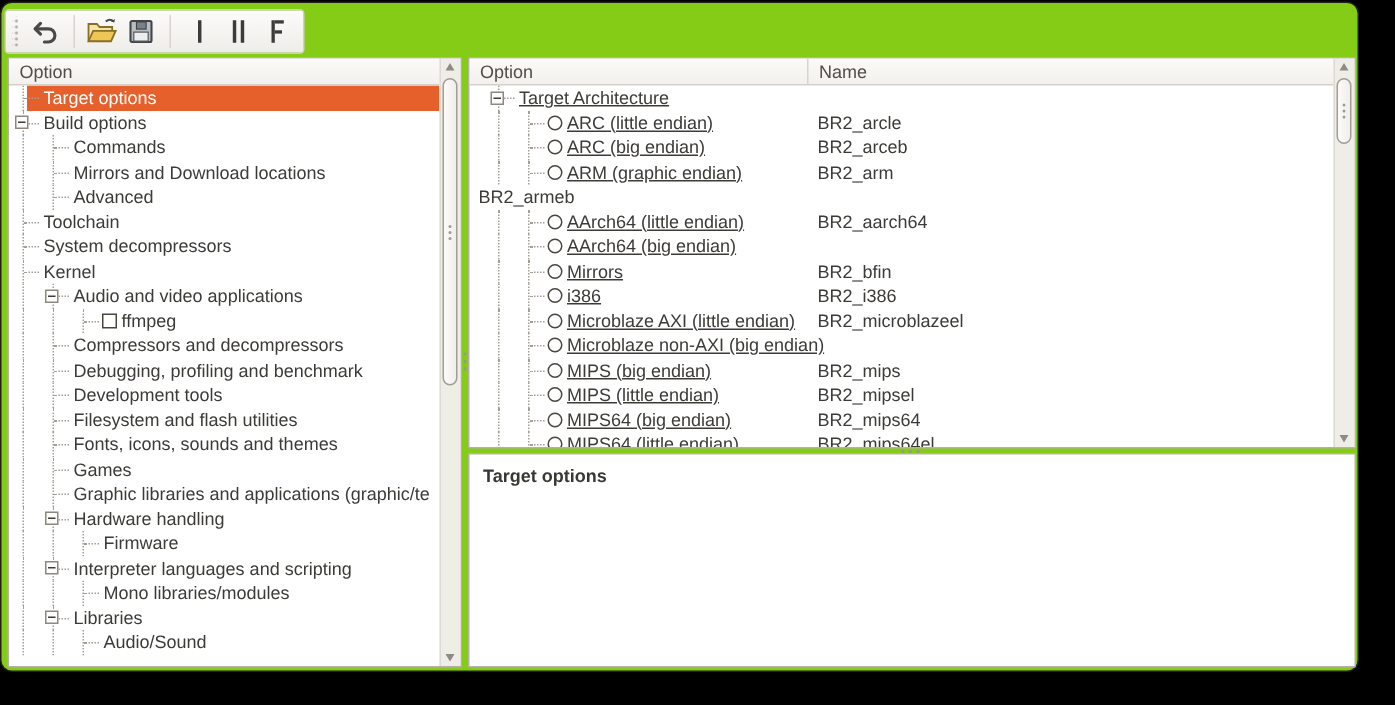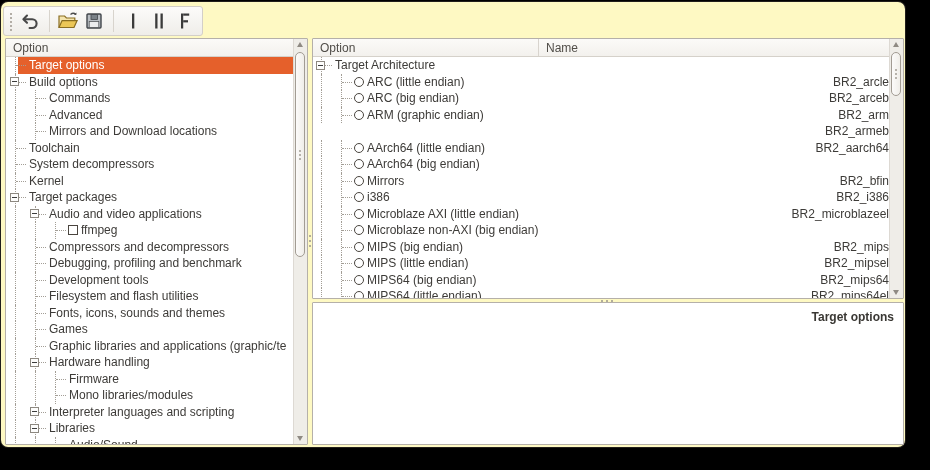--- a/index.html
+++ b/index.html
@@ -3,23 +3,22 @@
 <meta charset="utf-8">
 <style>
   html,body{margin:0;padding:0;}
   body{
     width:930px;height:470px;background:#000;
     font-family:"Liberation Sans", sans-serif;
     position:relative;overflow:hidden;
   }
   #window{
     position:absolute;left:1px;top:2px;width:904px;height:445px;
-    background:#fef9c3;border-radius:7px;
+    background:#84cc16;border-radius:7px;
     box-shadow:0 0 0 1px rgba(60,55,50,.55), 0 2px 6px rgba(0,0,0,.5);
-    text-align:right;
   }
   
   #toolbar{
     position:absolute;left:2px;top:4px;width:200px;height:30px;
     background:linear-gradient(#FCFBFA,#EFEDE9);
     border:1px solid #D3CFC8;border-radius:3px;
     display:flex;align-items:center;padding:0 4px;box-sizing:border-box;
   }
   .tb-handle{
     width:4px;height:20px;margin:0 5px 0 0;
@@ -64,22 +63,22 @@
   .sb .thumb::after{
     content:"";position:absolute;left:50%;top:50%;width:2px;height:2px;margin:-1px 0 0 -1px;
     background:#A29C93;border-radius:50%;
     box-shadow:0 -4px #A29C93, 0 4px #A29C93;
   }
   
   .trow{display:flex;align-items:center;height:16.5px;font-size:12px;color:#3D3B38;}
   .trow.selected{background:linear-gradient(90deg, transparent 12px, var(--sel,#E5602B) 12px);color:#fff;}
   .trow .opt{display:flex;align-items:center;height:100%;white-space:nowrap;box-sizing:border-box;padding-left:2px;}
   #left-tree .trow .opt{flex:1;min-width:0;overflow:hidden;}
-  #right-tree .trow .opt{flex:0 0 226px;padding-left:1px;overflow:visible;}
-  .trow .name{flex:1;padding-left:6px;white-space:nowrap;margin-left:44px;}
+  #right-tree .trow .opt{flex:0 0 226px;padding-left:12px;overflow:visible;text-decoration:underline;}
+  .trow .name{flex:1;padding-left:6px;white-space:nowrap;}
   .guide{flex:0 0 20px;height:100%;position:relative;}
   .guide::before{content:"";position:absolute;left:7px;top:0;bottom:0;border-left:1px dotted #A39E96;}
   .guide.node::after{content:"";position:absolute;left:8px;right:2px;top:50%;border-top:1px dotted #A39E96;}
   .expbox{
     position:absolute;left:2px;top:50%;margin-top:-4.5px;width:9px;height:9px;
     background:#FDFDFC;border:1px solid #8D8880;box-sizing:border-box;z-index:1;
   }
   .expbox::after{content:"";position:absolute;left:1px;right:1px;top:3px;border-top:1px solid #3C3C3C;}
   .radio,.checkbox{
     flex:0 0 10px;width:10px;height:10px;box-sizing:border-box;
@@ -187,54 +186,46 @@
           <div class="opt">
             <span class="guide"></span>
             <span class="guide node"></span>
             <span class="lab">Commands</span>
           </div>
         </div>
         <div class="trow">
           <div class="opt">
             <span class="guide"></span>
             <span class="guide node"></span>
+            <span class="lab">Mirrors and Download locations</span>
+          </div>
+        </div>
+        <div class="trow">
+          <div class="opt">
+            <span class="guide"></span>
+            <span class="guide node"></span>
             <span class="lab">Advanced</span>
           </div>
         </div>
         <div class="trow">
           <div class="opt">
-            <span class="guide"></span>
-            <span class="guide node"></span>
-            <span class="lab">Mirrors and Download locations</span>
-          </div>
-        </div>
-        <div class="trow">
-          <div class="opt">
             <span class="guide node"></span>
             <span class="lab">Toolchain</span>
           </div>
         </div>
         <div class="trow">
           <div class="opt">
             <span class="guide node"></span>
             <span class="lab">System decompressors</span>
           </div>
         </div>
         <div class="trow">
           <div class="opt">
             <span class="guide node"></span>
             <span class="lab">Kernel</span>
-          </div>
-        </div>
-        <div class="trow">
-          <div class="opt">
-            <span class="guide node">
-              <span class="expbox"></span>
-            </span>
-            <span class="lab">Target packages</span>
           </div>
         </div>
         <div class="trow">
           <div class="opt">
             <span class="guide"></span>
             <span class="guide node">
               <span class="expbox"></span>
             </span>
             <span class="lab">Audio and video applications</span>
           </div>
@@ -310,32 +301,32 @@
           <div class="opt">
             <span class="guide"></span>
             <span class="guide"></span>
             <span class="guide node"></span>
             <span class="lab">Firmware</span>
           </div>
         </div>
         <div class="trow">
           <div class="opt">
             <span class="guide"></span>
-            <span class="guide"></span>
-            <span class="guide node"></span>
-            <span class="lab">Mono libraries/modules</span>
-          </div>
-        </div>
-        <div class="trow">
-          <div class="opt">
-            <span class="guide"></span>
             <span class="guide node">
               <span class="expbox"></span>
             </span>
             <span class="lab">Interpreter languages and scripting</span>
+          </div>
+        </div>
+        <div class="trow">
+          <div class="opt">
+            <span class="guide"></span>
+            <span class="guide"></span>
+            <span class="guide node"></span>
+            <span class="lab">Mono libraries/modules</span>
           </div>
         </div>
         <div class="trow">
           <div class="opt">
             <span class="guide"></span>
             <span class="guide node">
               <span class="expbox"></span>
             </span>
             <span class="lab">Libraries</span>
           </div>

